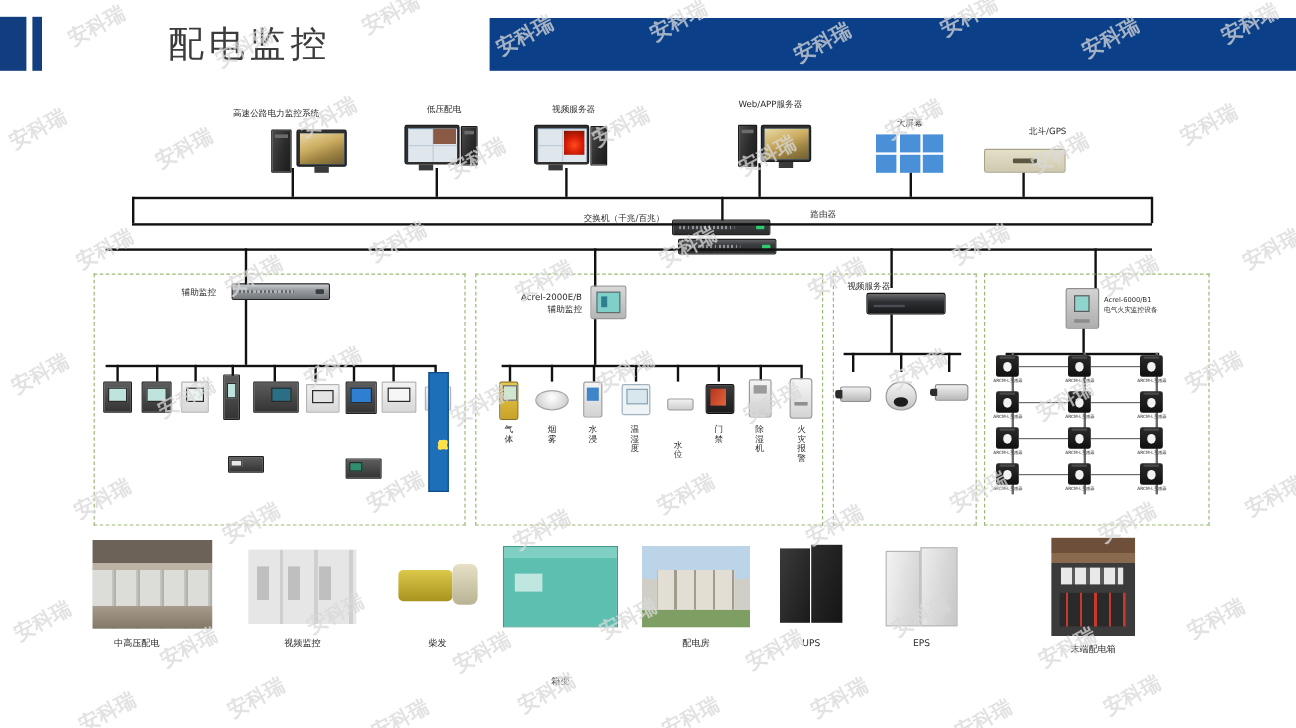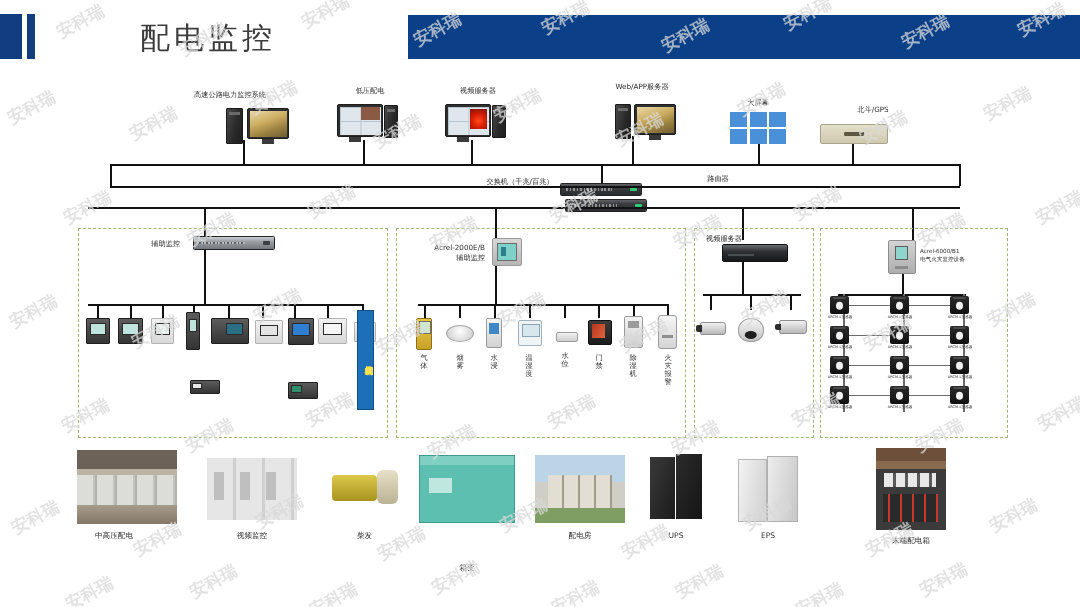--- a/index.html
+++ b/index.html
@@ -335,21 +335,21 @@
 <div class="node-label" style="left:828px;top:105px;width:90px;">北斗/GPS</div>
 <div class="gps-box" style="left:820px;top:124px;width:68px;height:20px;"></div>
 <div class="wire v-wire" style="left:852px;top:144px;height:20px;"></div>
 
 <div class="wire h-wire" style="left:110px;top:164px;width:850px;"></div>
 <div class="wire v-wire" style="left:110px;top:164px;height:22px;"></div>
 <div class="wire v-wire" style="left:959px;top:164px;height:22px;"></div>
 <div class="wire v-wire" style="left:601px;top:164px;height:20px;"></div>
 
 <div class="node-label" style="left:455px;top:177px;width:130px;">交换机（千兆/百兆）</div>
-<div class="node-label" style="left:683px;top:174px;width:70px;text-align:center;">路由器</div>
+<div class="node-label" style="left:651px;top:174px;width:70px;text-align:center;">路由器</div>
 
 <div class="rack" style="left:560px;top:183px;width:82px;height:13px;"></div>
 <div class="rack" style="left:565px;top:199px;width:82px;height:13px;"></div>
 
 <div class="wire h-wire" style="left:110px;top:186px;width:850px;"></div>
 <div class="wire h-wire" style="left:88px;top:207px;width:872px;"></div>
 
 <div class="wire v-wire" style="left:204px;top:207px;height:34px;"></div>
 <div class="wire v-wire" style="left:495px;top:207px;height:38px;"></div>
 <div class="wire v-wire" style="left:742px;top:207px;height:33px;"></div>
@@ -435,21 +435,21 @@
 <div class="sensor sens-temp" style="left:518px;top:320px;width:24px;height:26px;"></div>
 <div class="sensor sens-level" style="left:556px;top:332px;width:22px;height:10px;"></div>
 <div class="sensor sens-door" style="left:588px;top:320px;width:24px;height:25px;"></div>
 <div class="sensor sens-dehum" style="left:624px;top:316px;width:19px;height:32px;"></div>
 <div class="sensor sens-ac" style="left:658px;top:315px;width:19px;height:34px;"></div>
 
 <div class="vlabel" style="left:419px;top:354px;">气体</div>
 <div class="vlabel" style="left:455px;top:354px;">烟雾</div>
 <div class="vlabel" style="left:489px;top:354px;">水浸</div>
 <div class="vlabel" style="left:524px;top:354px;">温湿度</div>
-<div class="vlabel" style="left:560px;top:352px;">水位</div>
+<div class="vlabel" style="left:560px;top:367px;">水位</div>
 <div class="vlabel" style="left:594px;top:354px;">门禁</div>
 <div class="vlabel" style="left:628px;top:354px;">除湿机</div>
 <div class="vlabel" style="left:663px;top:354px;">火灾报警</div>
 
 <div class="node-label" style="left:694px;top:234px;width:60px;">视频服务器</div>
 <div class="nvr" style="left:722px;top:244px;width:66px;height:18px;"></div>
 <div class="wire v-wire" style="left:742px;top:262px;height:32px;"></div>
 <div class="wire h-wire" style="left:703px;top:294px;width:98px;"></div>
 <div class="wire v-wire" style="left:710px;top:294px;height:16px;"></div>
 <div class="wire v-wire" style="left:750px;top:294px;height:16px;"></div>

